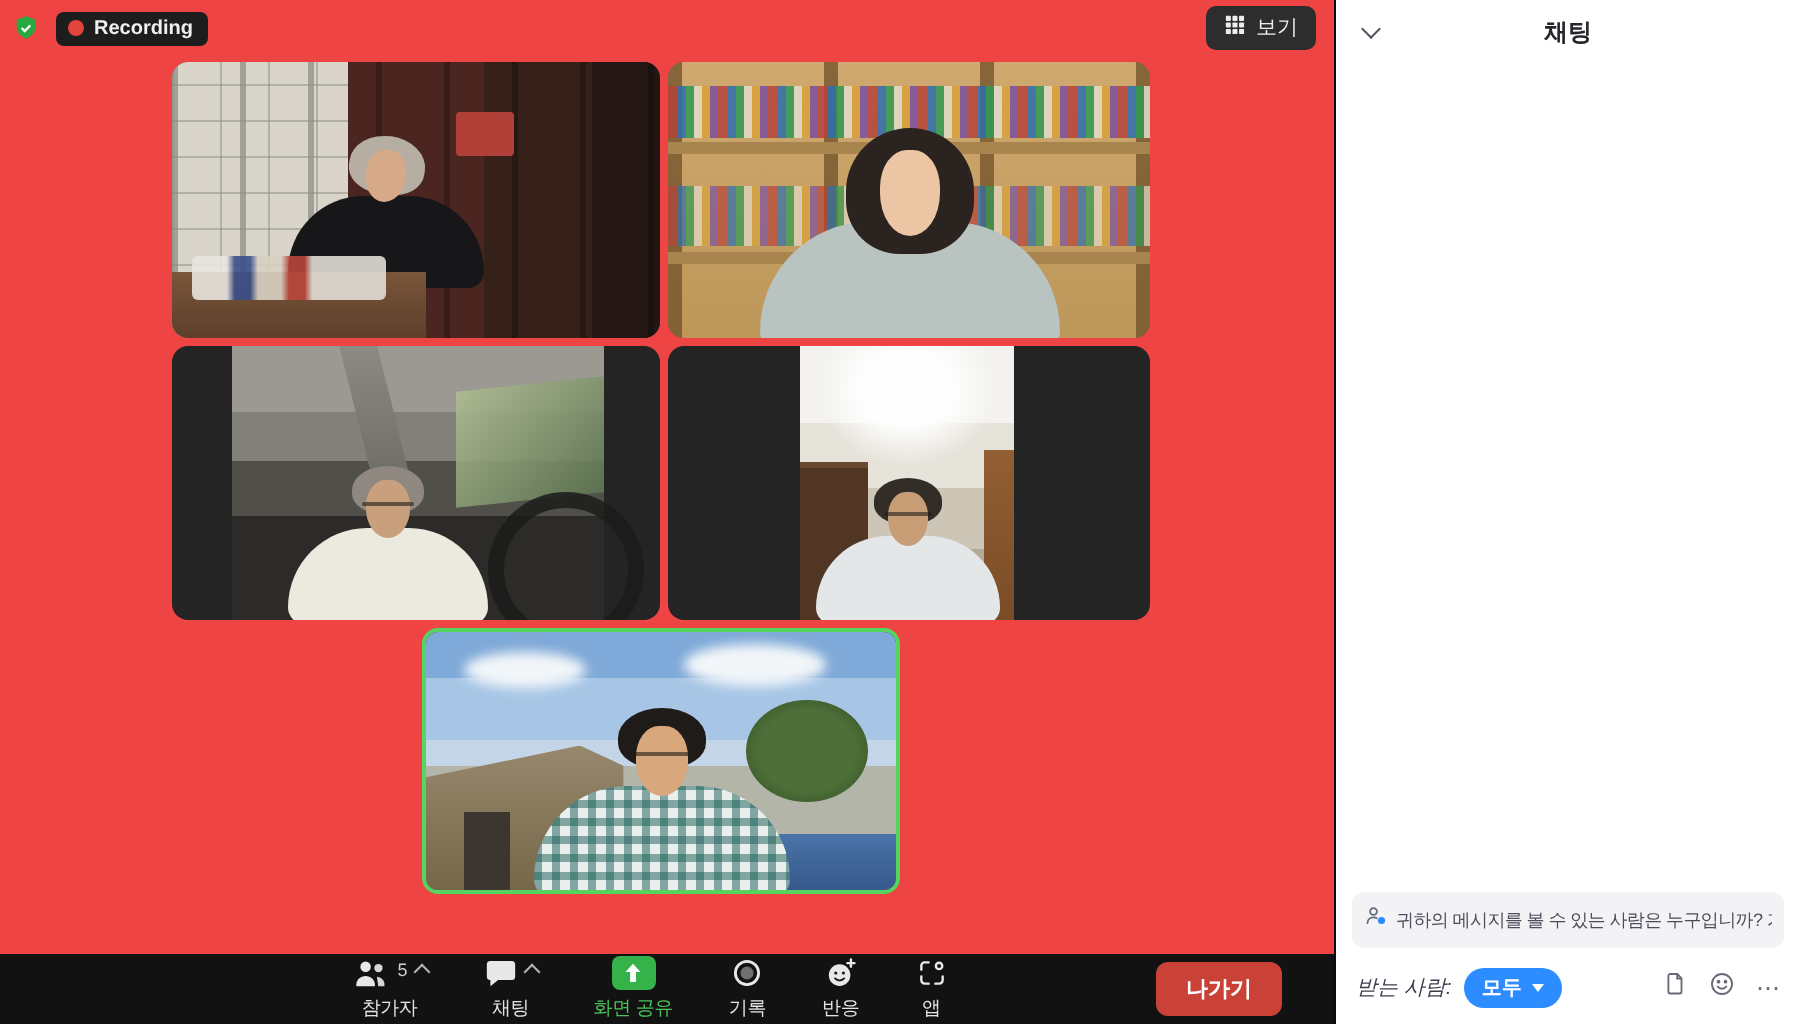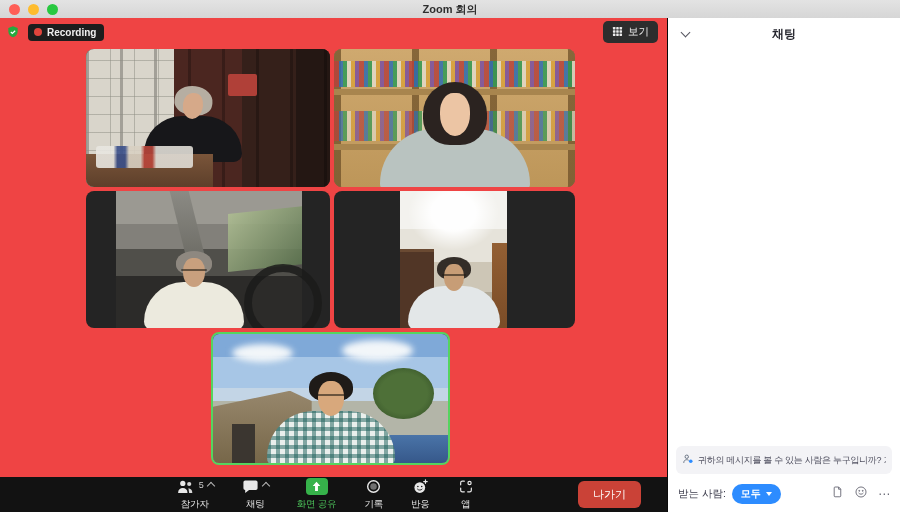--- a/index.html
+++ b/index.html
@@ -135,53 +135,45 @@
   .tool { display:flex; flex-direction:column; align-items:center; justify-content:center; gap:1px; cursor:pointer; padding:0 2px; }
   .tool-top { display:flex; align-items:flex-start; gap:4px; height:19px; }
   .tool-label { font-size:9.5px; color:#e4e4e4; letter-spacing:-.2px; }
   .tool.green .tool-label { color:#4cc35a; }
   .caret-up { width:6px; height:6px; border-left:1.5px solid #b5b5b5; border-top:1.5px solid #b5b5b5; transform:rotate(45deg); margin-top:5px; }
   .count-badge { font-size:9px; color:#cfcfcf; margin-top:2px; }
   .lgroup { display:flex; gap:22px; }
   .cgroup { display:flex; gap:24px; align-items:center; }
   .sp1 { flex:1.6; } .sp2 { flex:1; }
   .share-icon { width:22px; height:17px; background:#36b24a; border-radius:4px; display:flex; align-items:center; justify-content:center; }
-  .leave-btn { background:#ca4237; color:#fff; border:none; border-radius:6px; font-size:11px; font-weight:400; padding:6px 15px; margin-right:16px; cursor:pointer; font-family:inherit; }
+  .leave-btn { background:#ca4237; color:#fff; border:none; border-radius:6px; font-size:11px; font-weight:700; padding:6px 15px; margin-right:16px; cursor:pointer; font-family:inherit; }
 
   
   .chat-panel { width:233px; background:#ffffff; display:flex; flex-direction:column; border-left:1px solid #0a0a0a; }
   .chat-header { height:32px; display:flex; align-items:center; position:relative; flex:0 0 32px; }
   .chev-down { width:7px; height:7px; border-left:1.5px solid #55555f; border-top:1.5px solid #55555f; transform:rotate(225deg); margin-left:14px; margin-top:-3px; cursor:pointer; }
   .chat-title { position:absolute; left:0; right:0; text-align:center; font-size:12px; font-weight:700; color:#26262e; }
   .chat-body { flex:1; }
   .chat-footer { padding:6px 8px 8px; }
   .notice { background:#f3f3f6; border-radius:6px; padding:5px 6px; display:flex; align-items:center; gap:4px; }
   .notice-text { font-size:9px; color:#4c4c5c; letter-spacing:-.3px; white-space:nowrap; overflow:hidden; }
   .to-row { display:flex; align-items:center; margin:10px 2px 0; }
-  .to-label { font-size:10.5px; color:#3c3c4c; }
+  .to-label { font-size:10.5px; color:#3c3c4c;font-style:italic; }
   .to-pill { display:flex; align-items:center; gap:5px; background:#2d8cff; border:none; border-radius:10px; color:#fff; font-size:10px; font-weight:700; padding:3px 9px; margin-left:6px; cursor:pointer; font-family:inherit; }
   .pill-arrow { width:0; height:0; border-left:3.5px solid transparent; border-right:3.5px solid transparent; border-top:4px solid #fff; }
   .to-icons { margin-left:auto; display:flex; align-items:center; gap:10px; }
   .more-dots { font-size:12px; color:#6a6a76; line-height:1; cursor:pointer; }
   .msg-input { border:none; outline:none; width:100%; font-size:11.5px; color:#222; margin-top:10px; padding:2px 4px; font-family:inherit; background:transparent; }
   .msg-input::placeholder { color:#9a9aa6; }
 </style>
 </head>
 <body>
 
 <div class="app">
 
-  <div class="titlebar">
-    <div class="lights">
-      <div class="light red"></div>
-      <div class="light yellow"></div>
-      <div class="light green"></div>
-    </div>
-    <div class="win-title">Zoom 회의</div>
-  </div>
 
   <div class="content">
 
     <div class="meeting">
 
       <div class="meeting-topbar">
         <div class="rec-group">
           <span class="shield">
             <svg width="14" height="14" viewBox="0 0 24 24">
                 <path d="M12 2l8 3v6c0 5-3.5 8.6-8 10-4.5-1.4-8-5-8-10V5z" fill="#27a93f"></path>

